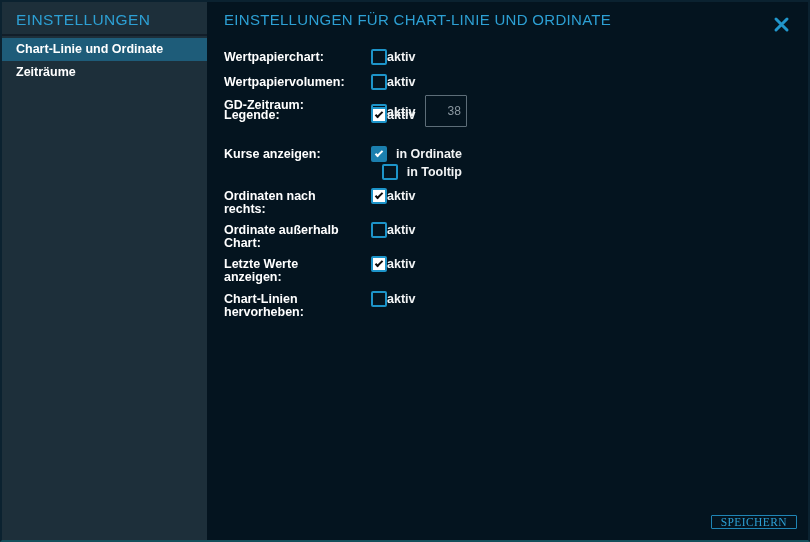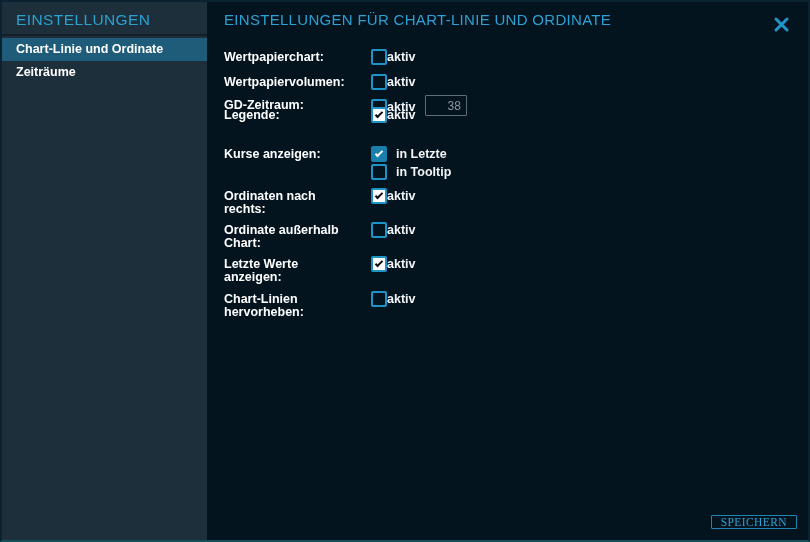--- a/index.html
+++ b/index.html
@@ -41,21 +41,21 @@
            border-bottom:2.5px solid #0b0b0b; transform:rotate(-45deg); margin-top:-3px; }
   .cb[data-checked="true"] .check { display:block; }
   .cb.style-light[data-checked="true"] { background:#ffffff; }
   .cb.style-fill[data-checked="true"]  { background:#1b7fae; border-color:#1b7fae; }
   .cb.style-fill[data-checked="true"] .check { border-color:#ffffff; border-width:2px; }
 
   .cb-label { color:#f2f4f5; font-size:12.5px; font-weight:bold;
               line-height:16px; cursor:pointer; }
   .opt-label { margin-left:9px; }
 
-  .num-input { margin-left:9px; width:42px; height:21px; background:transparent;
+  .num-input { margin-left:9px; width:42px; height:32px; background:transparent;
                border:1px solid #5d6d78; border-radius:1px; color:#8a97a0;
                font-family:"Liberation Sans", sans-serif; font-size:12px;
                padding:0 0 0 22px; margin-top:-2px; }
 
   
   .save-btn { position:absolute; right:11px; bottom:11px; height:14px;
               padding:0 9px; background:transparent; border:1px solid #1f85b5;
               border-radius:1px; color:#2da0d4; font-family:Liberation Serif, serif;
               font-size:11.5px; letter-spacing:0.4px; cursor:pointer; }
 </style>
@@ -127,21 +127,21 @@
       </div>
     </div>
 
     <div class="row" style="top:144px">
       <div class="row-label">Kurse anzeigen:</div>
       <div class="controls">
         <div class="cb-line">
           <span class="cb style-fill" data-checked="true">
               <span class="check"></span>
             </span>
-          <span class="cb-label opt-label">in Letzte</span>
+          <span class="cb-label opt-label">in Ordinate</span>
         </div>
         <div class="cb-line">
           <span class="cb style-fill" data-checked="false"></span>
           <span class="cb-label opt-label">in Tooltip</span>
         </div>
       </div>
     </div>
 
     <div class="row" style="top:186px">
       <div class="row-label">Ordinaten nach rechts:</div>

